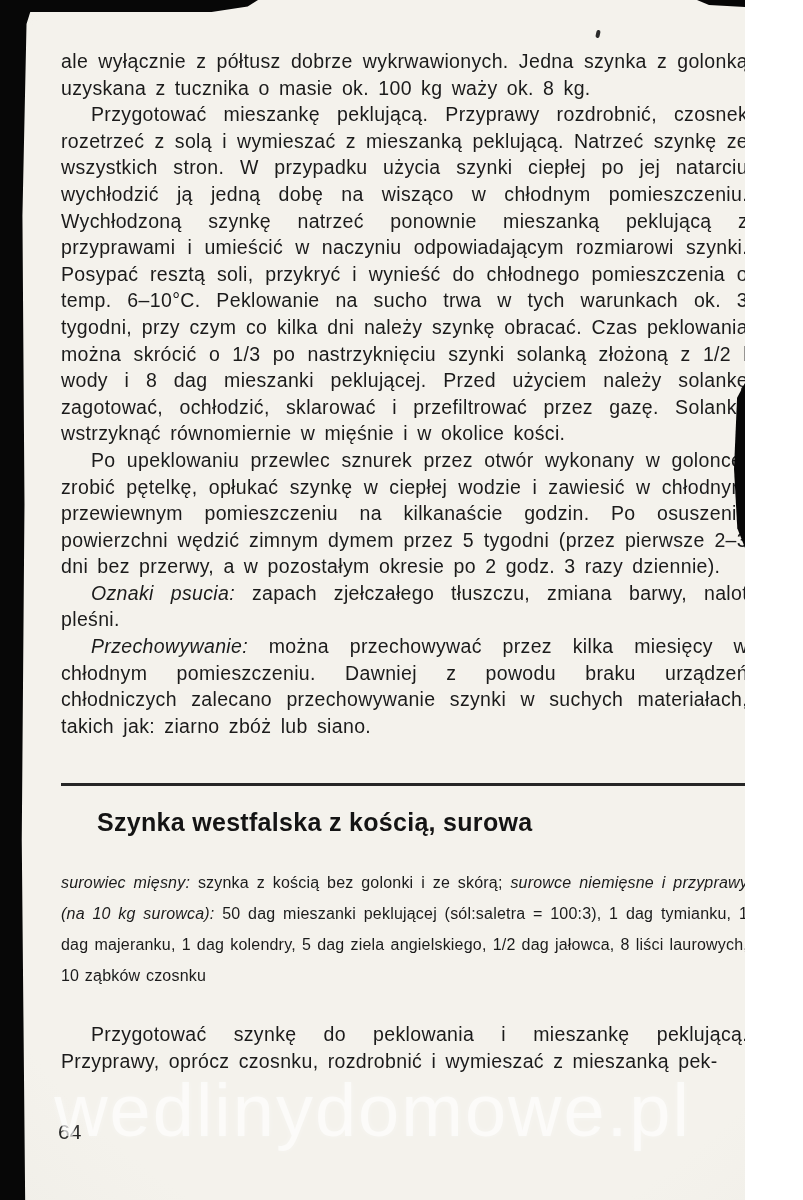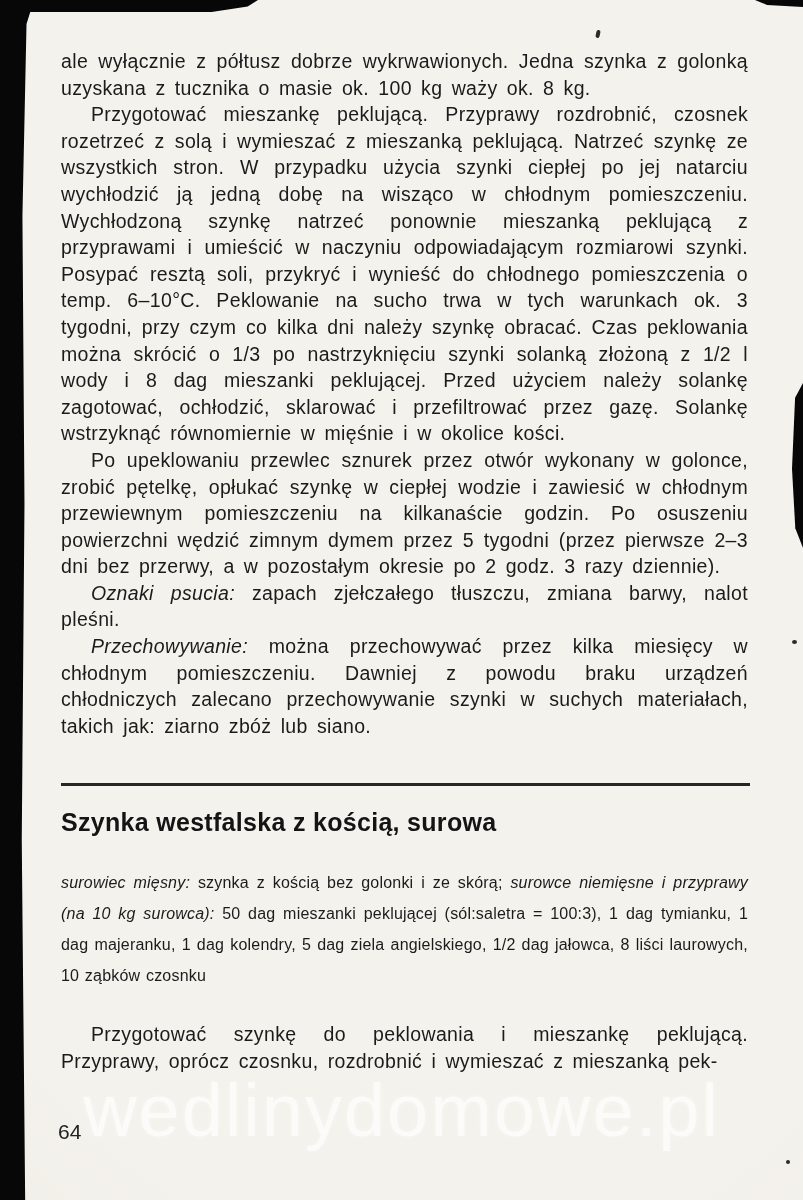--- a/index.html
+++ b/index.html
@@ -1,21 +1,21 @@
 <!DOCTYPE html>
 <html lang="pl"><head>
 <meta charset="utf-8">
 <style>
   * { margin: 0; padding: 0; box-sizing: border-box; }
   html, body { width: 803px; height: 1200px; }
   body { overflow: hidden; }
 
   .scan {
     position: relative;
-    width: 803px;
+    width: 745px;
     height: 1200px;
     background:
       radial-gradient(ellipse 120% 100% at 55% 45%, #f4f2ec 60%, #e9e7e0 100%);
     font-family: "Liberation Sans", sans-serif;
     color: #1b1b1b;
     overflow: hidden;
   }
 
   .content {
     position: absolute;
@@ -40,20 +40,21 @@
     margin-top: 44px;
     width: 689px;
   }
 
   h1.title {
     margin-top: 22px;
     font-size: 25px;
     font-weight: bold;
     letter-spacing: 0.3px;
     color: #141414;
+    margin-left: 36px;
   }
 
   p.recipe {
     margin-top: 30px;
     font-size: 16px;
     line-height: 31px;
     letter-spacing: 0.2px;
     word-spacing: 1px;
     text-align: justify;
   }

